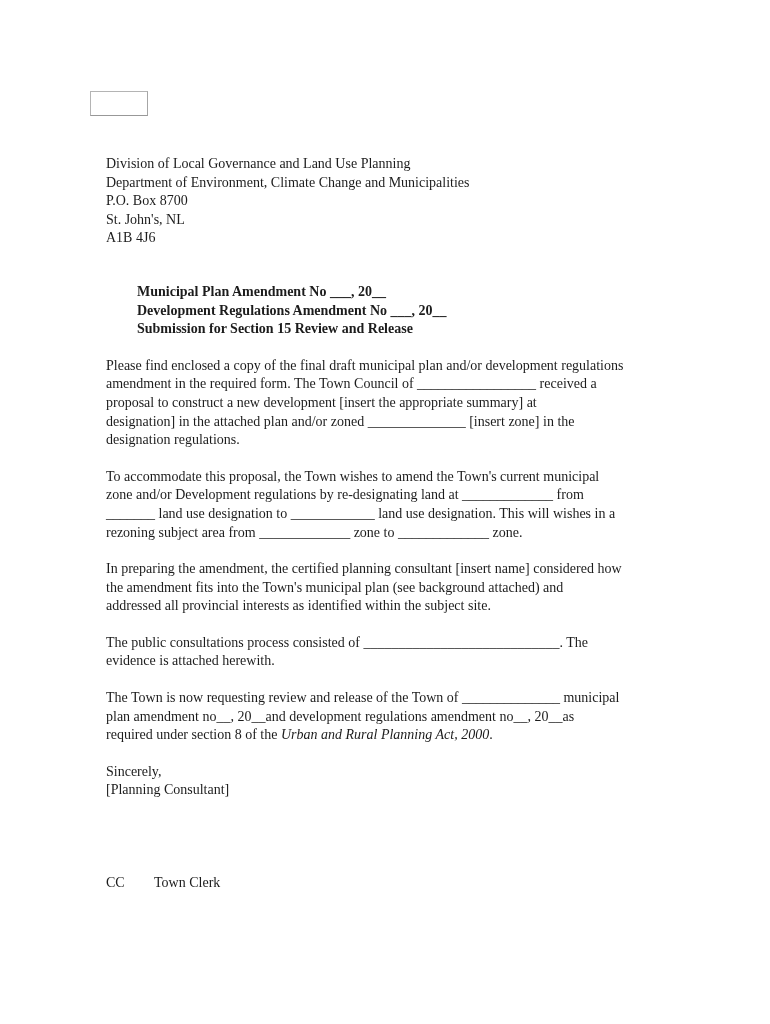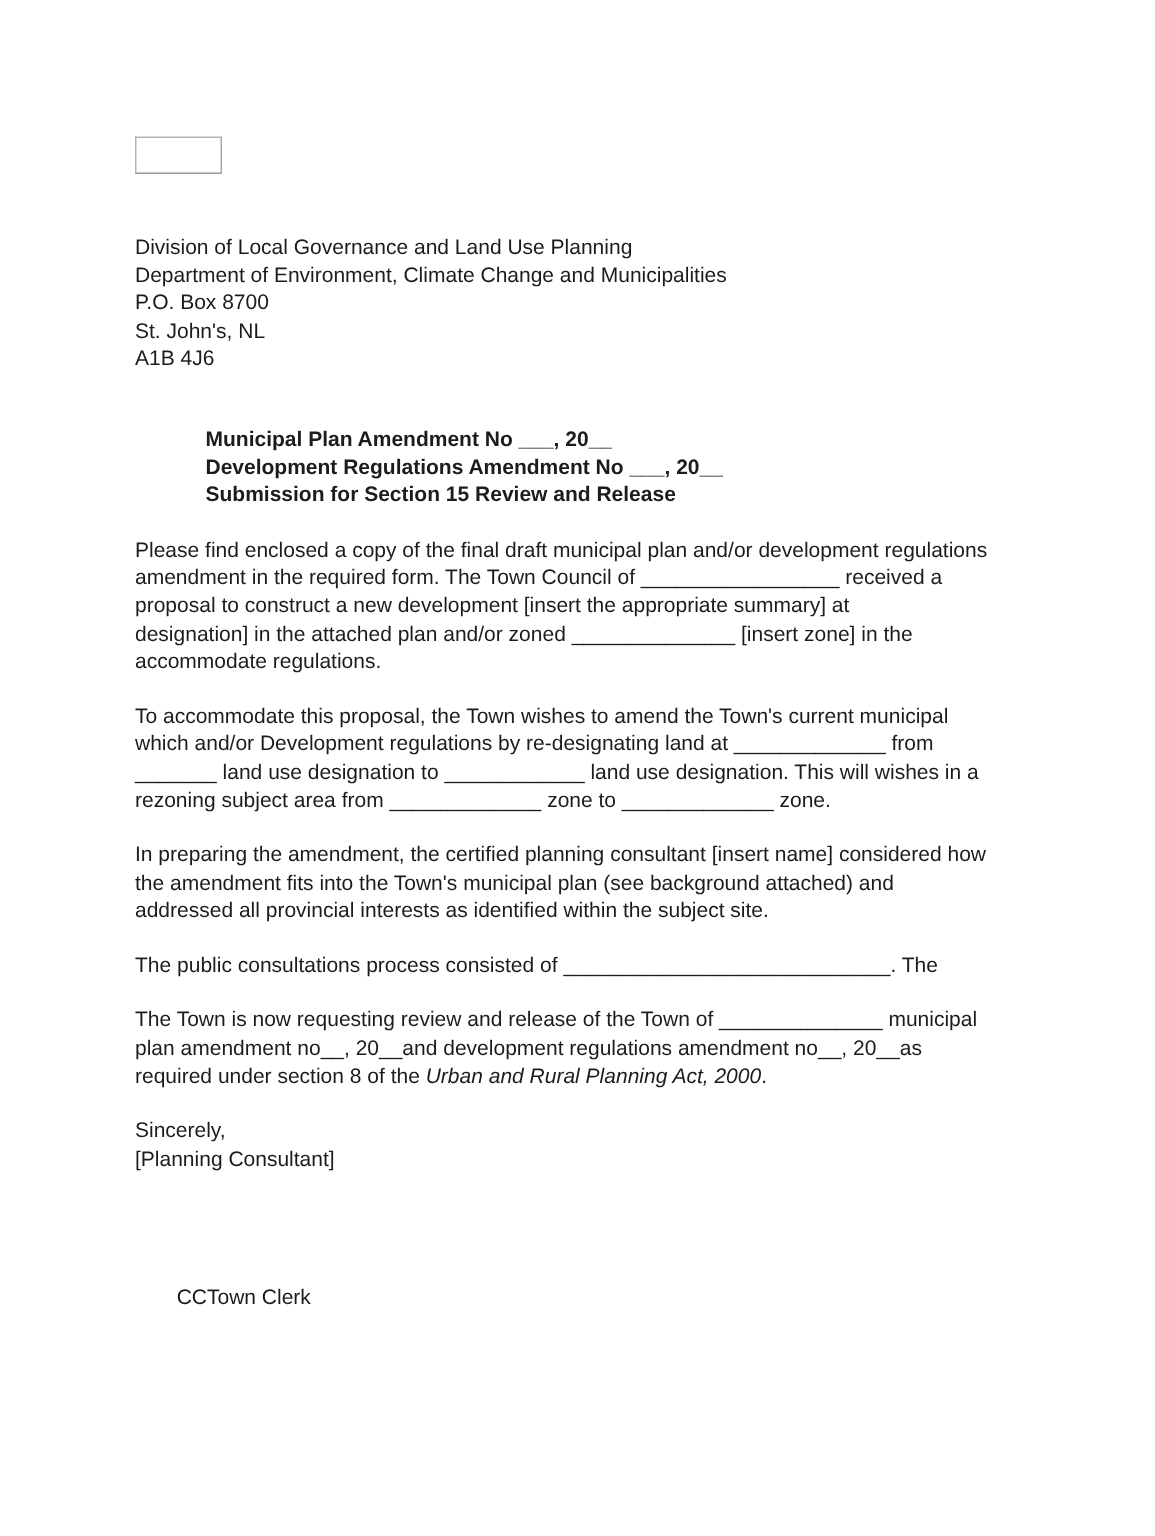--- a/index.html
+++ b/index.html
@@ -29,37 +29,36 @@
     border: 1px solid #b4b4b4;
     border-bottom-color: #989898;
     border-right-color: #a6a6a6;
   }
   .letter {
     position: absolute;
     left: 90px;
     top: 155px;
     width: 650px;
   }
-  .block { margin: 0; padding: 0; }
+  .block { margin: 16px; padding: 0; font-family: Liberation Serif, serif; }
   .line {
     white-space: nowrap;
   }
   .address { margin-top: 0; }
   .subject {
     margin-top: 35px;
     margin-left: 47px;
     font-weight: 700;
   }
   .para { margin-top: 18px; }
   .closing { margin-top: 18px; }
   .cc-row { margin-top: 74px; }
   .cc-label {
     display: inline-block;
     width: 48px;
-    text-align: right;
   }
   em { font-style: italic; }
 </style>
 </head>
 <body>
 
 <div class="page">
 
   <div class="logo-box"></div>
 
@@ -77,38 +76,39 @@
       <div class="line">Municipal Plan Amendment No ___, 20__</div>
       <div class="line">Development Regulations Amendment No ___, 20__</div>
       <div class="line">Submission for Section 15 Review and Release</div>
     </div>
 
     <div class="block para">
       <div class="line">Please find enclosed a copy of the final draft municipal plan and/or development regulations</div>
       <div class="line">amendment in the required form. The Town Council of _________________ received a</div>
       <div class="line">proposal to construct a new development [insert the appropriate summary] at</div>
       <div class="line">designation] in the attached plan and/or zoned ______________ [insert zone] in the</div>
-      <div class="line">accommodate regulations.</div>
+      <div class="line">designation regulations.</div>
     </div>
 
     <div class="block para">
       <div class="line">To accommodate this proposal, the Town wishes to amend the Town's current municipal</div>
-      <div class="line">which and/or Development regulations by re-designating land at _____________ from</div>
+      <div class="line">zone and/or Development regulations by re-designating land at _____________ from</div>
       <div class="line">_______ land use designation to ____________ land use designation. This will wishes in a</div>
       <div class="line">rezoning subject area from _____________ zone to _____________ zone.</div>
     </div>
 
     <div class="block para">
       <div class="line">In preparing the amendment, the certified planning consultant [insert name] considered how</div>
       <div class="line">the amendment fits into the Town's municipal plan (see background attached) and</div>
       <div class="line">addressed all provincial interests as identified within the subject site.</div>
     </div>
 
     <div class="block para">
       <div class="line">The public consultations process consisted of ____________________________. The</div>
+      <div class="line">evidence is attached herewith.</div>
     </div>
 
     <div class="block para">
       <div class="line">The Town is now requesting review and release of the Town of ______________ municipal</div>
       <div class="line">plan amendment no__, 20__and development regulations amendment no__, 20__as</div>
       <div class="line"><span>required under section 8 of the </span><em>Urban and Rural Planning Act, 2000</em><span>.</span></div>
     </div>
 
     <div class="block closing">
       <div class="line">Sincerely,</div>

